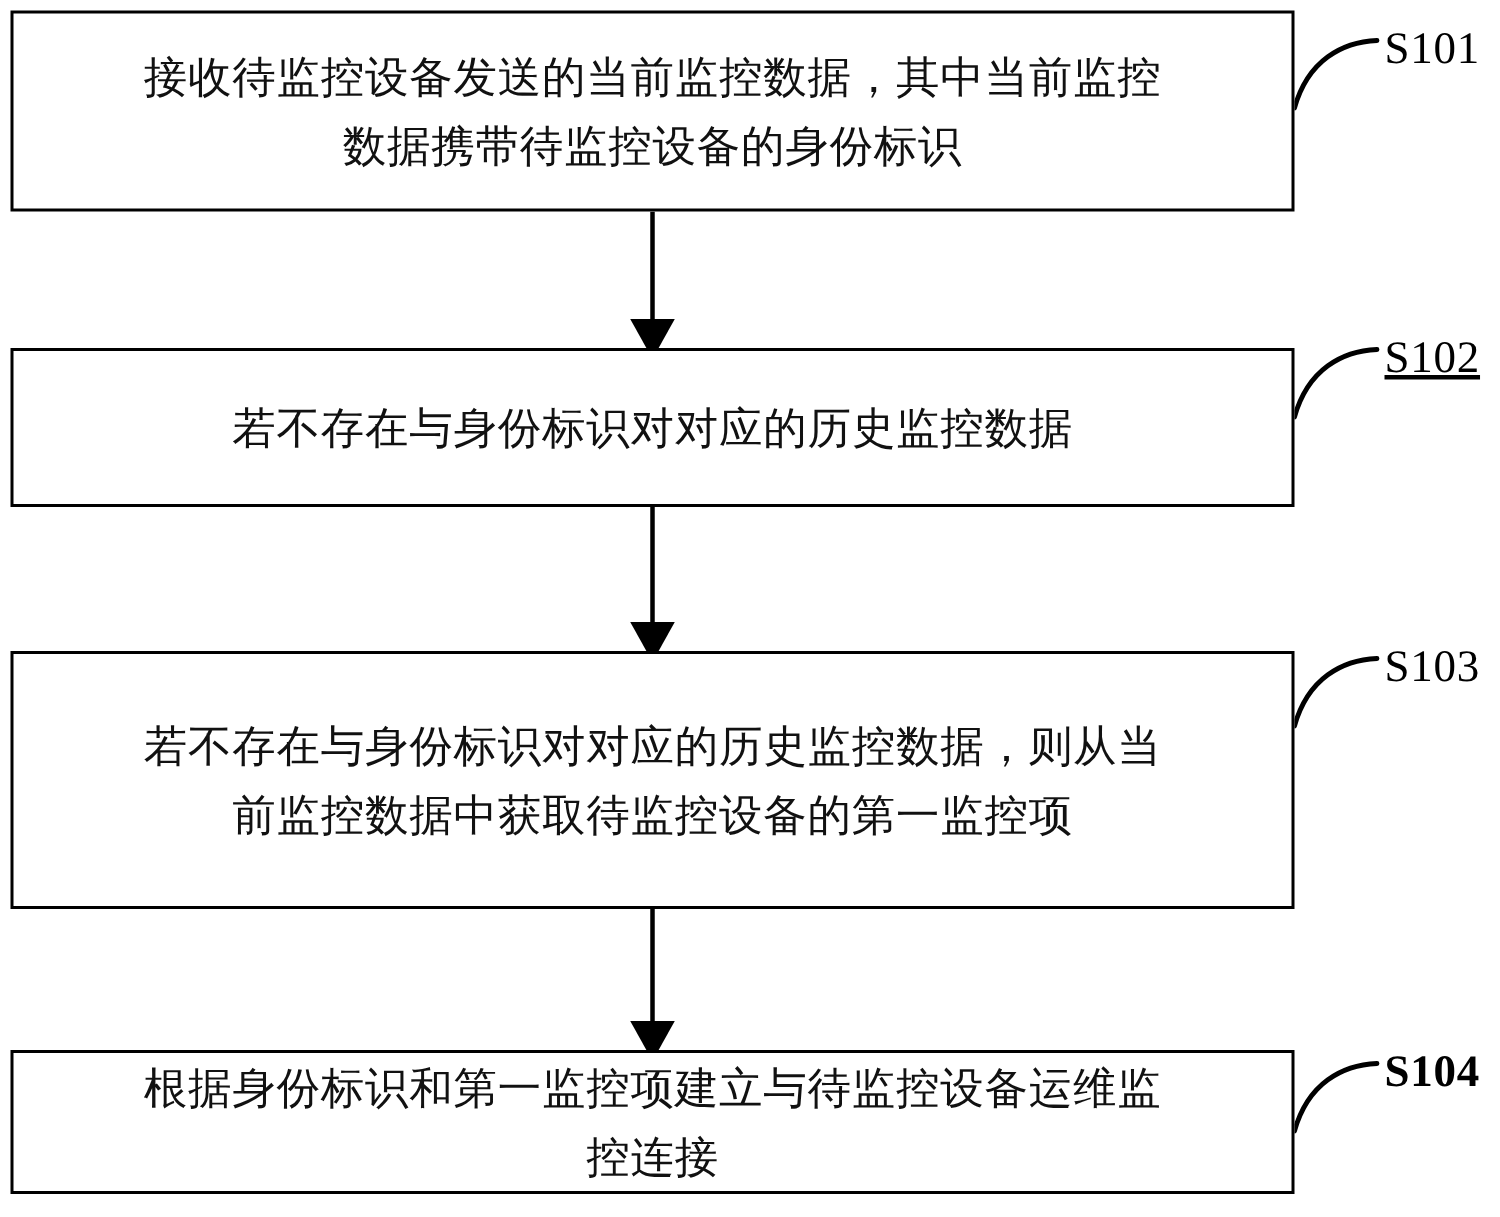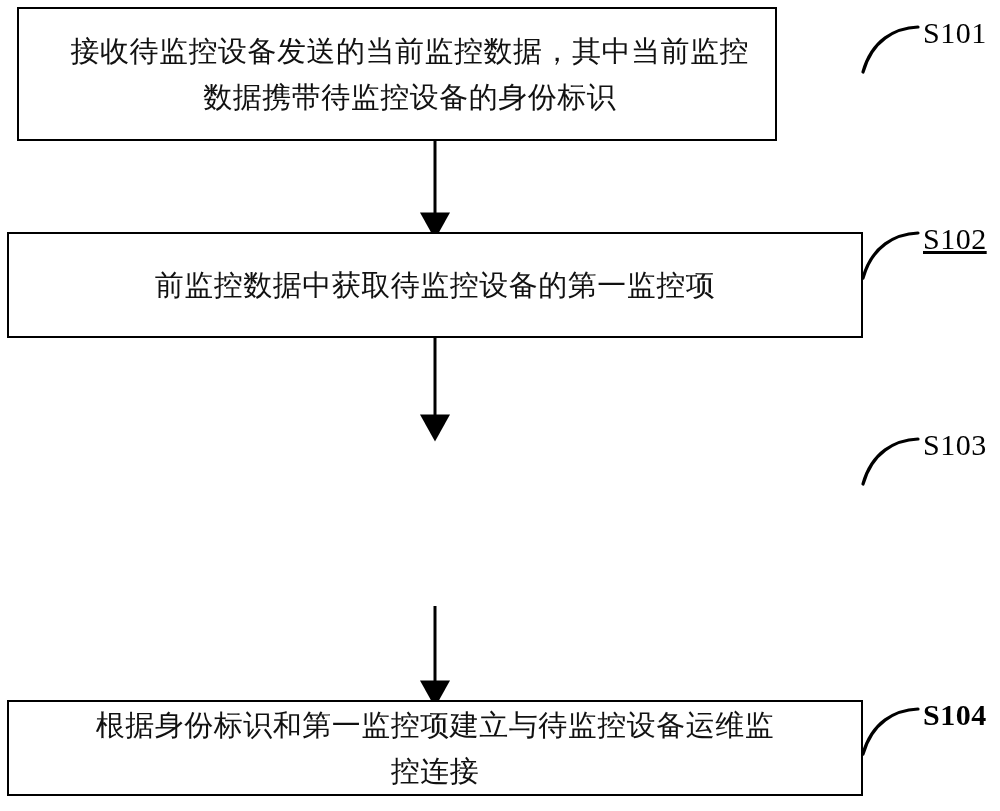--- a/index.html
+++ b/index.html
@@ -39,21 +39,21 @@
     font-size: 29px;
     line-height: 46px;
     letter-spacing: 0.5px;
     color: #111111;
     padding: 0 26px;
     white-space: pre-line;
     font-weight: 400;
   }
 
   
-  #box-s101 { left: 17px;  top: 7px;   width: 760px; height: 134px; justify-content: flex-end; }
+  #box-s101 { left: 7px;  top: 7px;   width: 856px; height: 134px; }
   #box-s102 { left: 7px;  top: 232px; width: 856px; height: 106px; }
   #box-s103 { left: 7px;  top: 434px; width: 856px; height: 172px; }
   #box-s104 { left: 7px;  top: 700px; width: 856px; height: 96px; }
 
   
   #connector-layer {
     position: absolute;
     left: 0;
     top: 0;
     width: 1000px;
@@ -102,24 +102,28 @@
     <path d="M 863,754 C 872,722 895,710 918,709" fill="none" stroke="#000000" stroke-width="3.2" stroke-linecap="round"></path>
   </svg>
 
   <div class="step-box" id="box-s101">
     <div class="step-text">接收待监控设备发送的当前监控数据，其中当前监控
 数据携带待监控设备的身份标识</div>
   </div>
   <div class="step-label" id="label-s101">S101</div>
 
   <div class="step-box" id="box-s102">
-    <div class="step-text">前监控数据中获取待监控设备的第一监控项</div>
+    <div class="step-text">若不存在与身份标识对对应的历史监控数据</div>
   </div>
   <div class="step-label" id="label-s102">S102</div>
 
+  <div class="step-box" id="box-s103">
+    <div class="step-text">若不存在与身份标识对对应的历史监控数据，则从当
+前监控数据中获取待监控设备的第一监控项</div>
+  </div>
   <div class="step-label" id="label-s103">S103</div>
 
   <div class="step-box" id="box-s104">
     <div class="step-text">根据身份标识和第一监控项建立与待监控设备运维监
 控连接</div>
   </div>
   <div class="step-label" id="label-s104">S104</div>
 
 </div>
 

